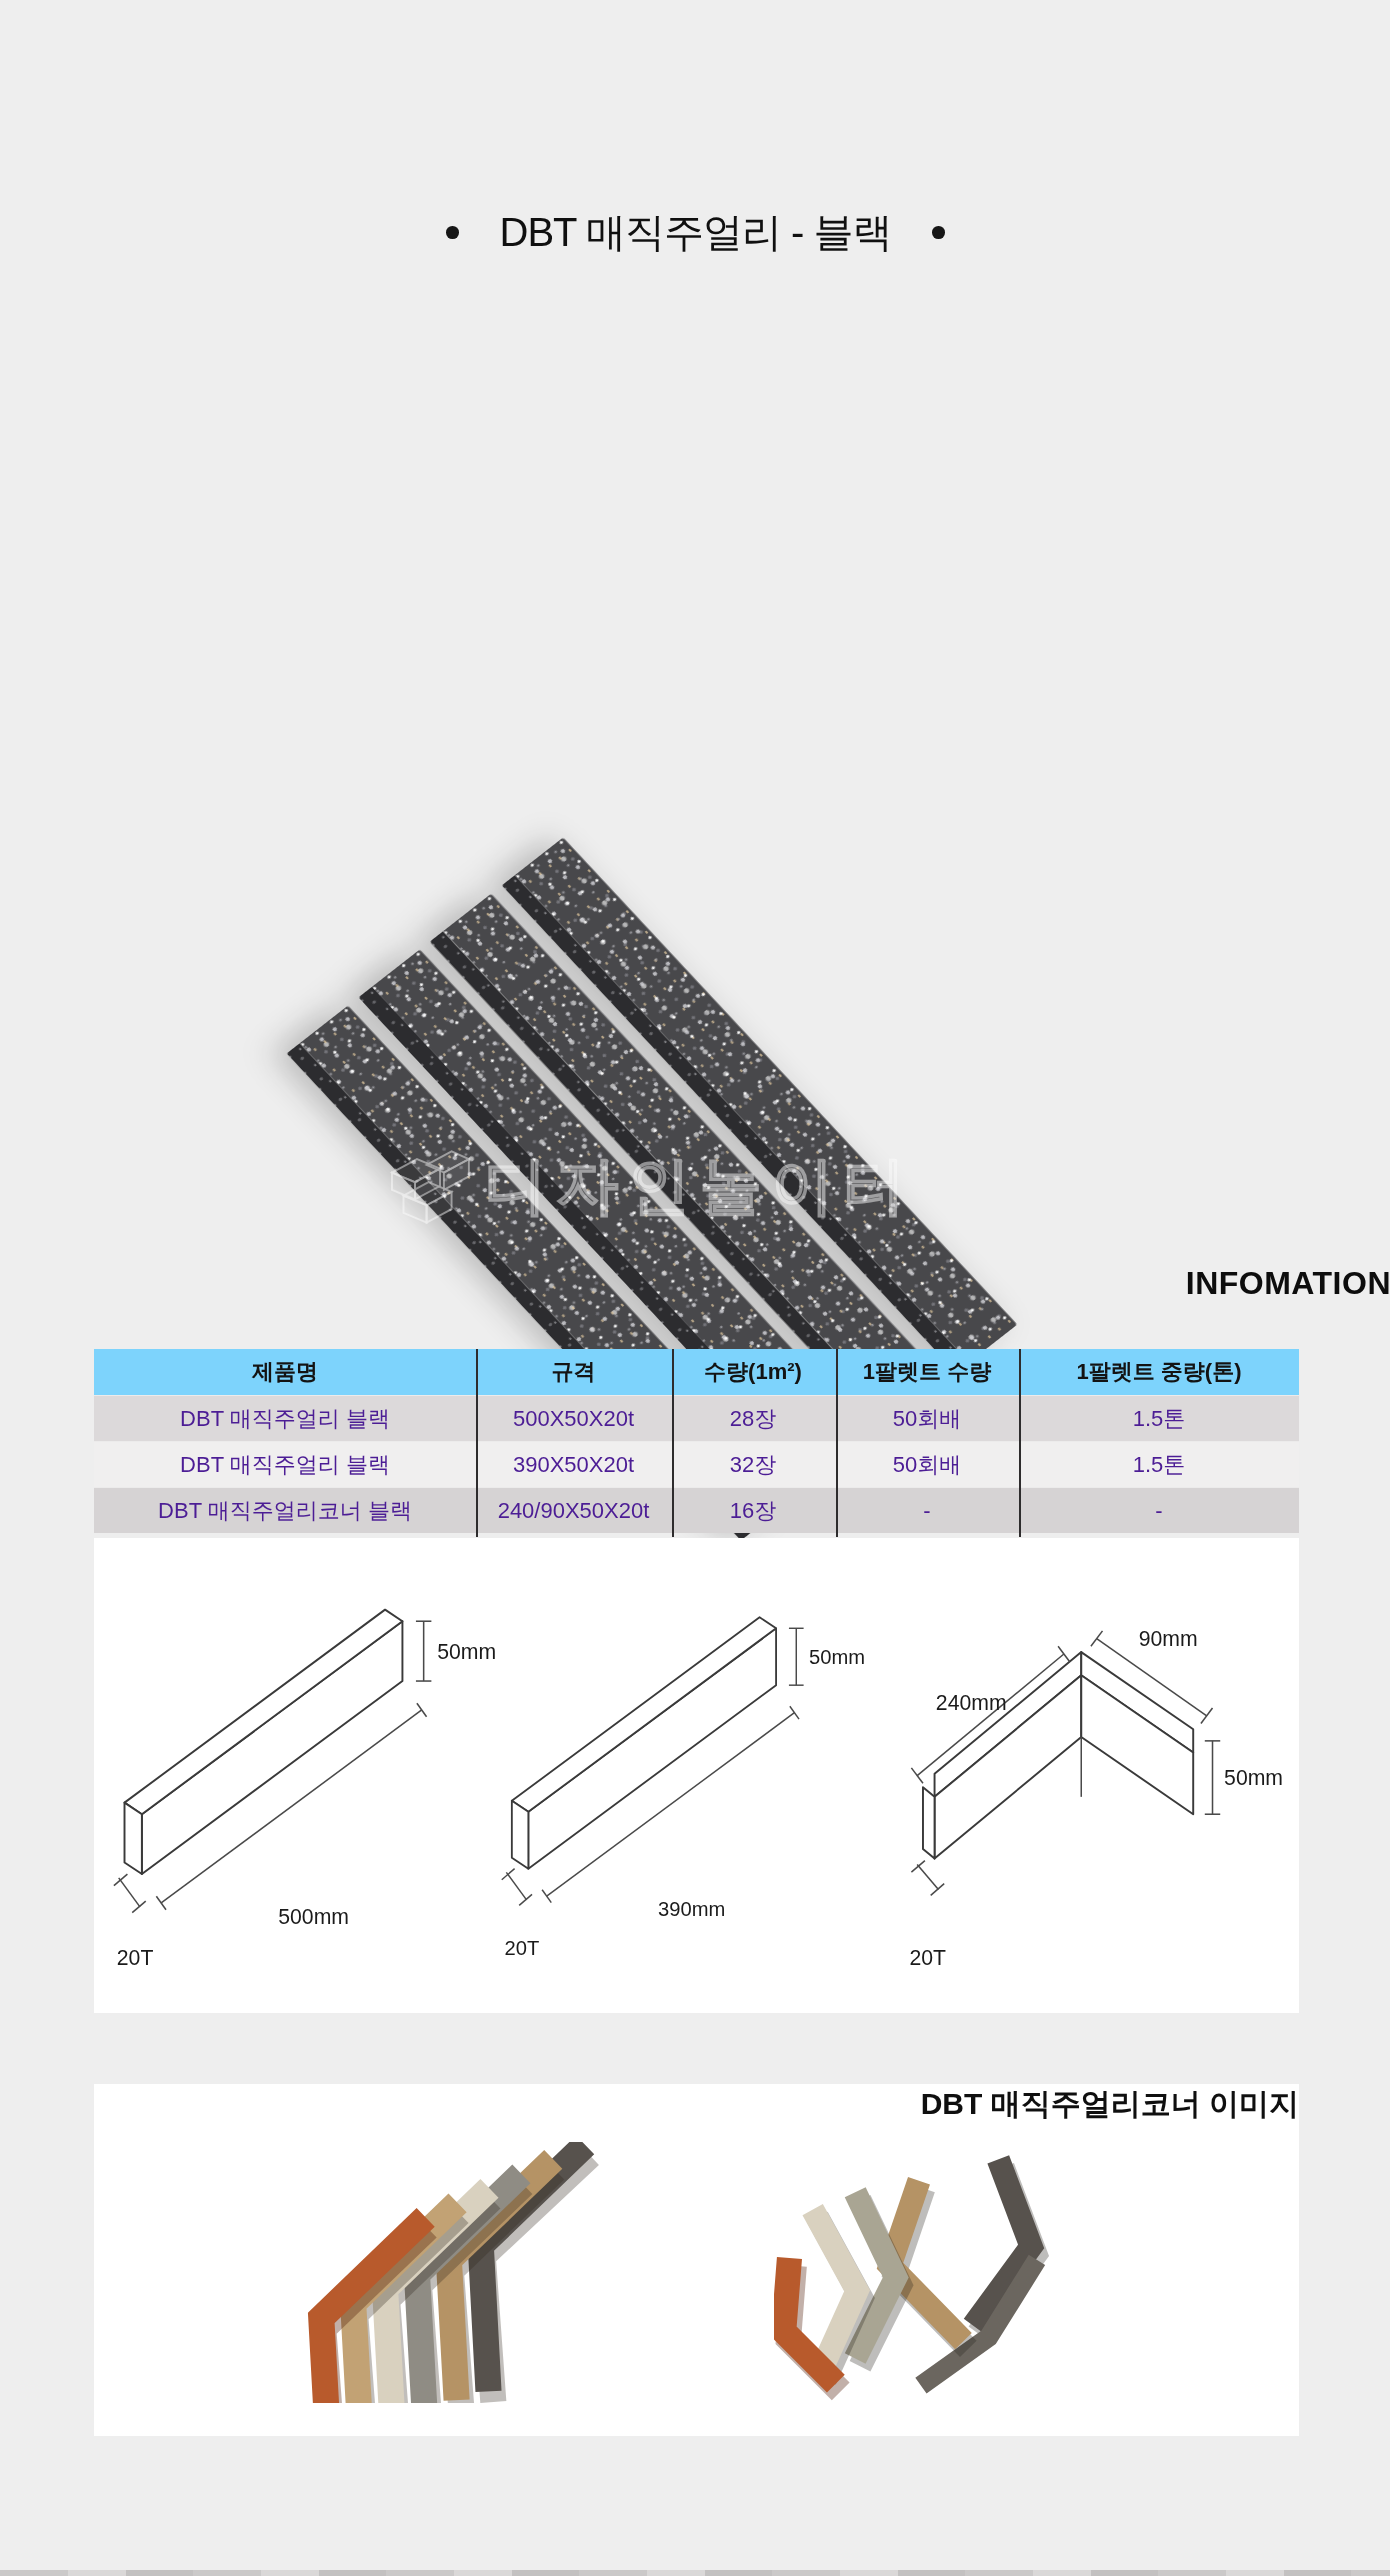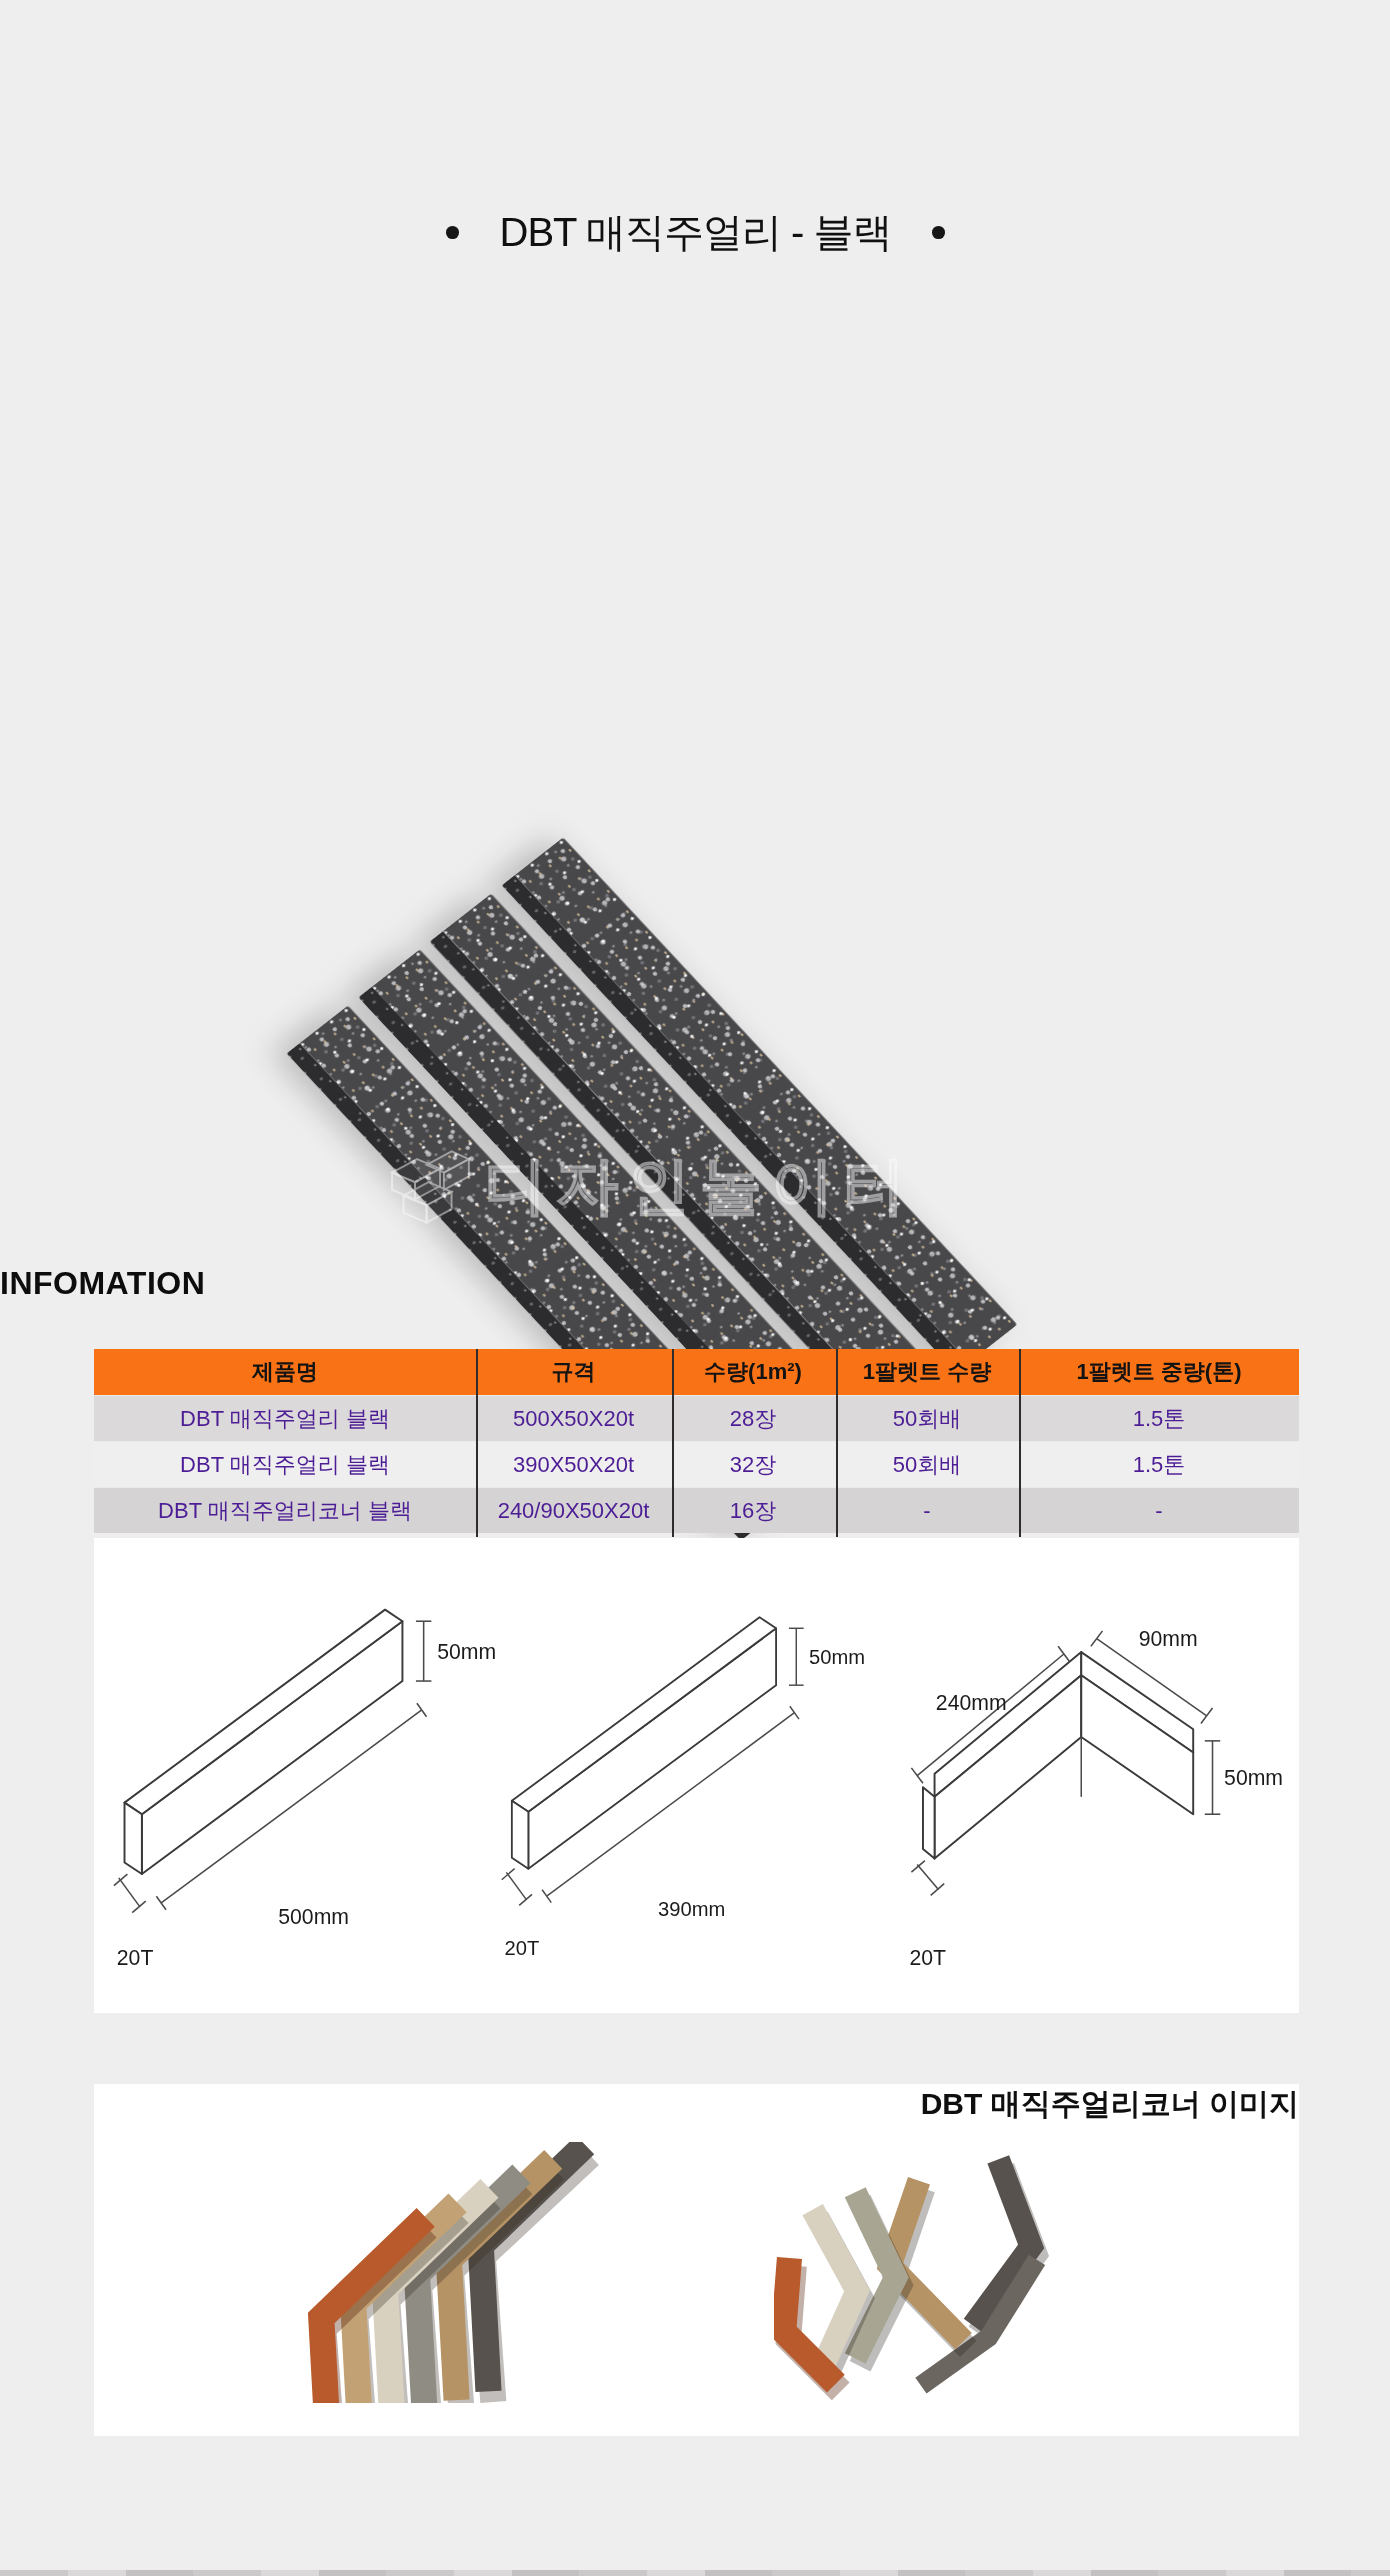--- a/index.html
+++ b/index.html
@@ -38,30 +38,30 @@
     background-size:22px 12.6px,28px 16.4px;}
 
   
   .watermark{position:absolute;left:384px;top:717px;height:108px;display:flex;
              align-items:center;gap:11.6px;opacity:.55;z-index:5;pointer-events:none;}
   .wm-text{font-size:62px;font-weight:700;letter-spacing:9.7px;color:rgba(255,255,255,.10);
            -webkit-text-stroke:1.5px rgba(255,255,255,.85);
            text-shadow:0 0 1px rgba(120,120,120,.25);}
 
   
-  .info-heading{position:absolute;top:1265px;left:0;width:100%;text-align:left;
+  .info-heading{position:absolute;top:1265px;left:0;width:100%;text-align:right;
                 font-size:32px;font-weight:800;letter-spacing:0.5px;color:#0d0d0d;}
 
   
   .info-table{position:absolute;left:94px;top:1349px;width:1205px;}
   .trow{display:grid;grid-template-columns:382px 195px 164px 184px 280px;height:46px;}
   .trow + .trow{border-top:1.9px solid #ecebeb;height:45px;}
   .trow > div{display:flex;align-items:center;justify-content:center;
               font-size:22px;color:#4c1d95;}
-  .trow.thead{background:#f97316;}
+  .trow.thead{background:#7dd3fc;}
   .trow.thead > div{font-weight:700;color:#131313;}
   .r0{background:#dcd9da;} .r1{background:#f0efef;} .r2{background:#d6d3d4;}
   .vline{position:absolute;top:0;width:1.9px;height:188px;background:#2e2c2d;z-index:2;}
 
   
   .diagram-box{position:absolute;left:94px;top:1538px;width:1205px;height:475px;background:#ffffff;
                display:flex;align-items:flex-start;justify-content:space-between;padding:0 17.4px;box-sizing:border-box;}
   .corner-box{position:absolute;left:94px;top:2084px;width:1205px;height:352px;background:#ffffff;}
   .corner-title{text-align:right;font-size:30px;font-weight:700;color:#0f0f0f;}
   .corner-images{margin-top:17.4px;display:flex;justify-content:center;gap:155px;align-items:flex-start;}

